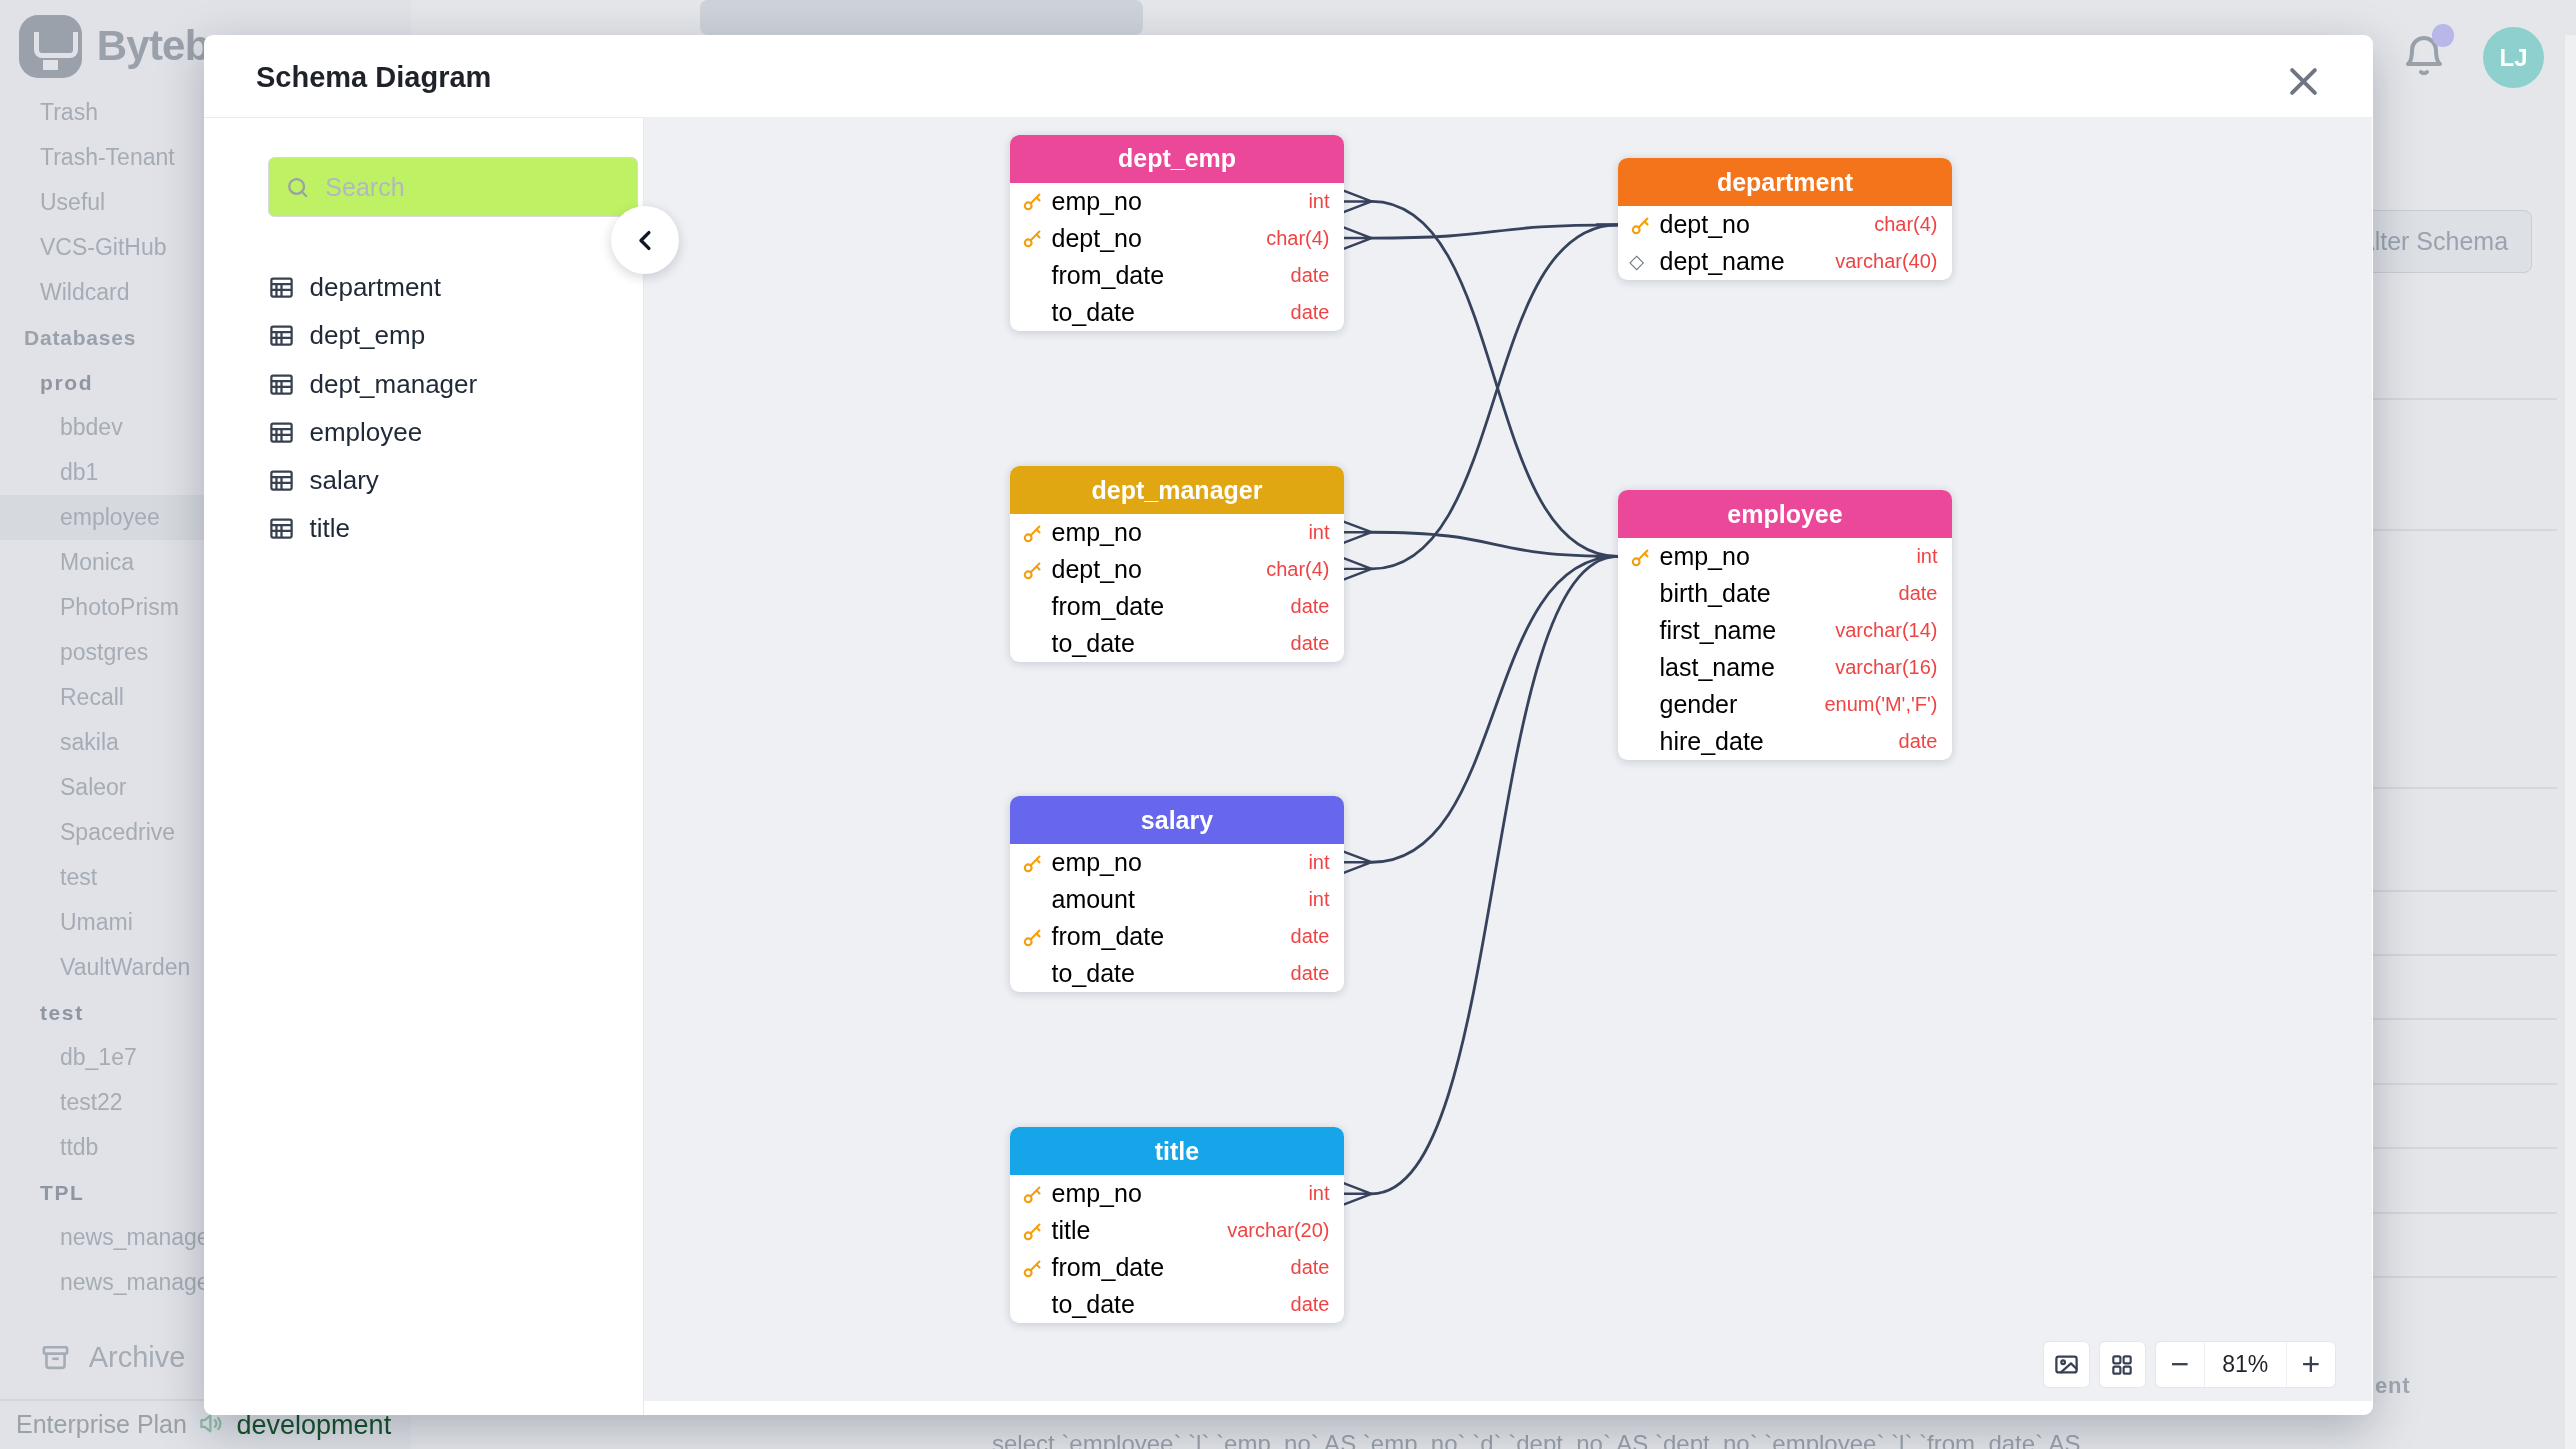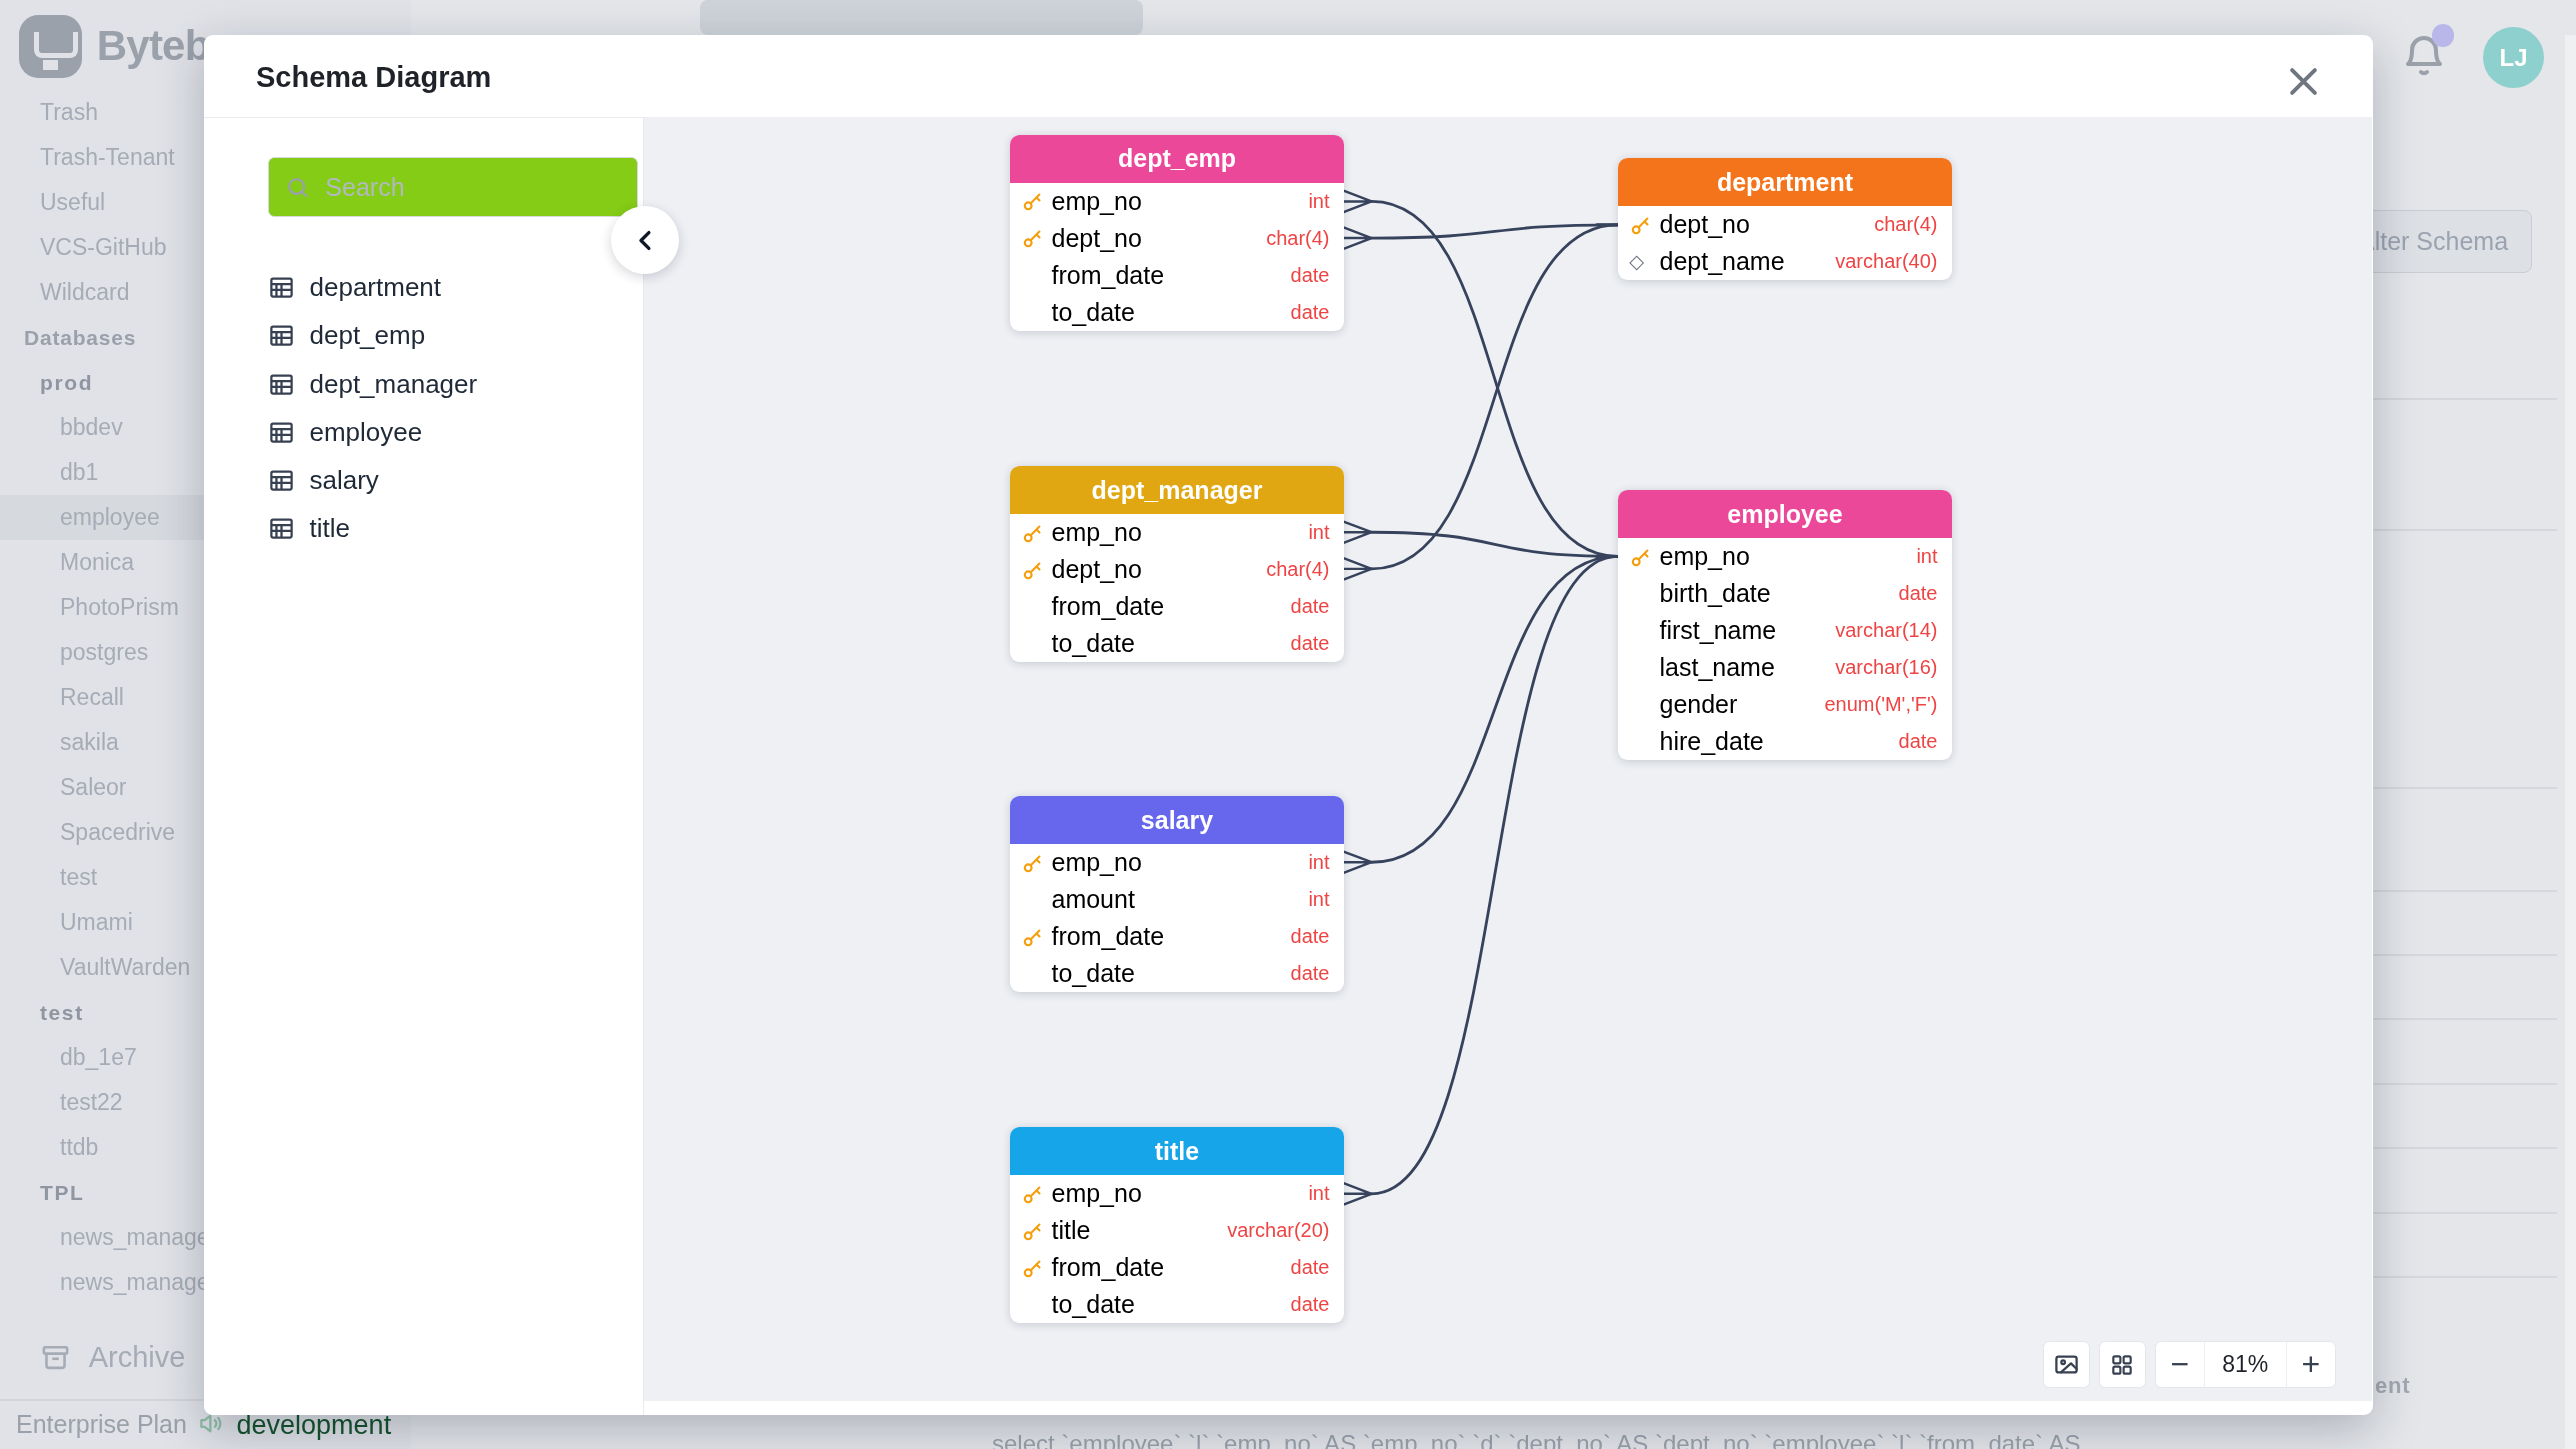--- a/index.html
+++ b/index.html
@@ -36,21 +36,21 @@
   .bg-ent{position:absolute;left:2375px;top:1373px;font-size:22px;font-weight:700;color:#a3a9b2;letter-spacing:0.8px;}
   .bg-sql{position:absolute;left:992px;top:1430px;font-size:24px;color:#9ba2ac;white-space:nowrap;}
   .bg-scrollstrip{position:absolute;right:0;top:35px;width:11.3px;height:1414px;background:#eef0f2;}
   
   .modal{position:absolute;left:204px;top:35px;width:2169px;height:1380px;background:#fff;border-radius:9px;
     box-shadow:0 14.5px 48px rgba(15,23,42,.25);overflow:hidden;}
   .modal-title{position:absolute;left:52px;top:26px;font-size:29px;font-weight:600;color:#1f2329;}
   .modal-close{position:absolute;right:50px;top:27px;width:39px;height:39px;color:#6f7680;cursor:pointer;}
   .panel{position:absolute;left:0;top:82px;width:440px;height:1298px;background:#fff;border-top:1.6px solid #e8eaee;border-right:1.6px solid #e8eaee;box-sizing:border-box;}
   .search-box{position:absolute;left:64px;top:39px;width:370px;height:60px;border:1.6px solid #d6dadf;border-radius:6.4px;
-    display:flex;align-items:center;gap:13px;padding:0 16px;box-sizing:border-box;background:#84cc16;}
+    display:flex;align-items:center;gap:13px;padding:0 16px;box-sizing:border-box;background:#bef264;}
   .search-box input{border:none;outline:none;font-size:25px;color:#374151;width:100%;font-family:inherit;background:transparent;}
   .search-box input::placeholder{color:#b2b8c0;}
   .tlist{position:absolute;left:64px;top:155px;display:flex;flex-direction:column;gap:19.3px;}
   .tlist-item{display:flex;align-items:center;gap:14.5px;font-size:26px;color:#1f2937;height:29px;cursor:pointer;}
   .collapse-btn{position:absolute;left:407px;top:171px;width:68px;height:68px;border-radius:50%;background:#fff;
     box-shadow:0 3.2px 11.3px rgba(15,23,42,.18);display:flex;align-items:center;justify-content:center;color:#111827;z-index:5;cursor:pointer;}
   .canvas{position:absolute;left:440px;top:82px;width:1728px;height:1284px;background:#eef0f4;overflow:hidden;}
   .rel-svg{position:absolute;inset:0;}
   
   .card{position:absolute;width:334px;background:#fff;border-radius:9.7px;box-shadow:0 1.6px 8px rgba(15,23,42,.16);overflow:hidden;}

